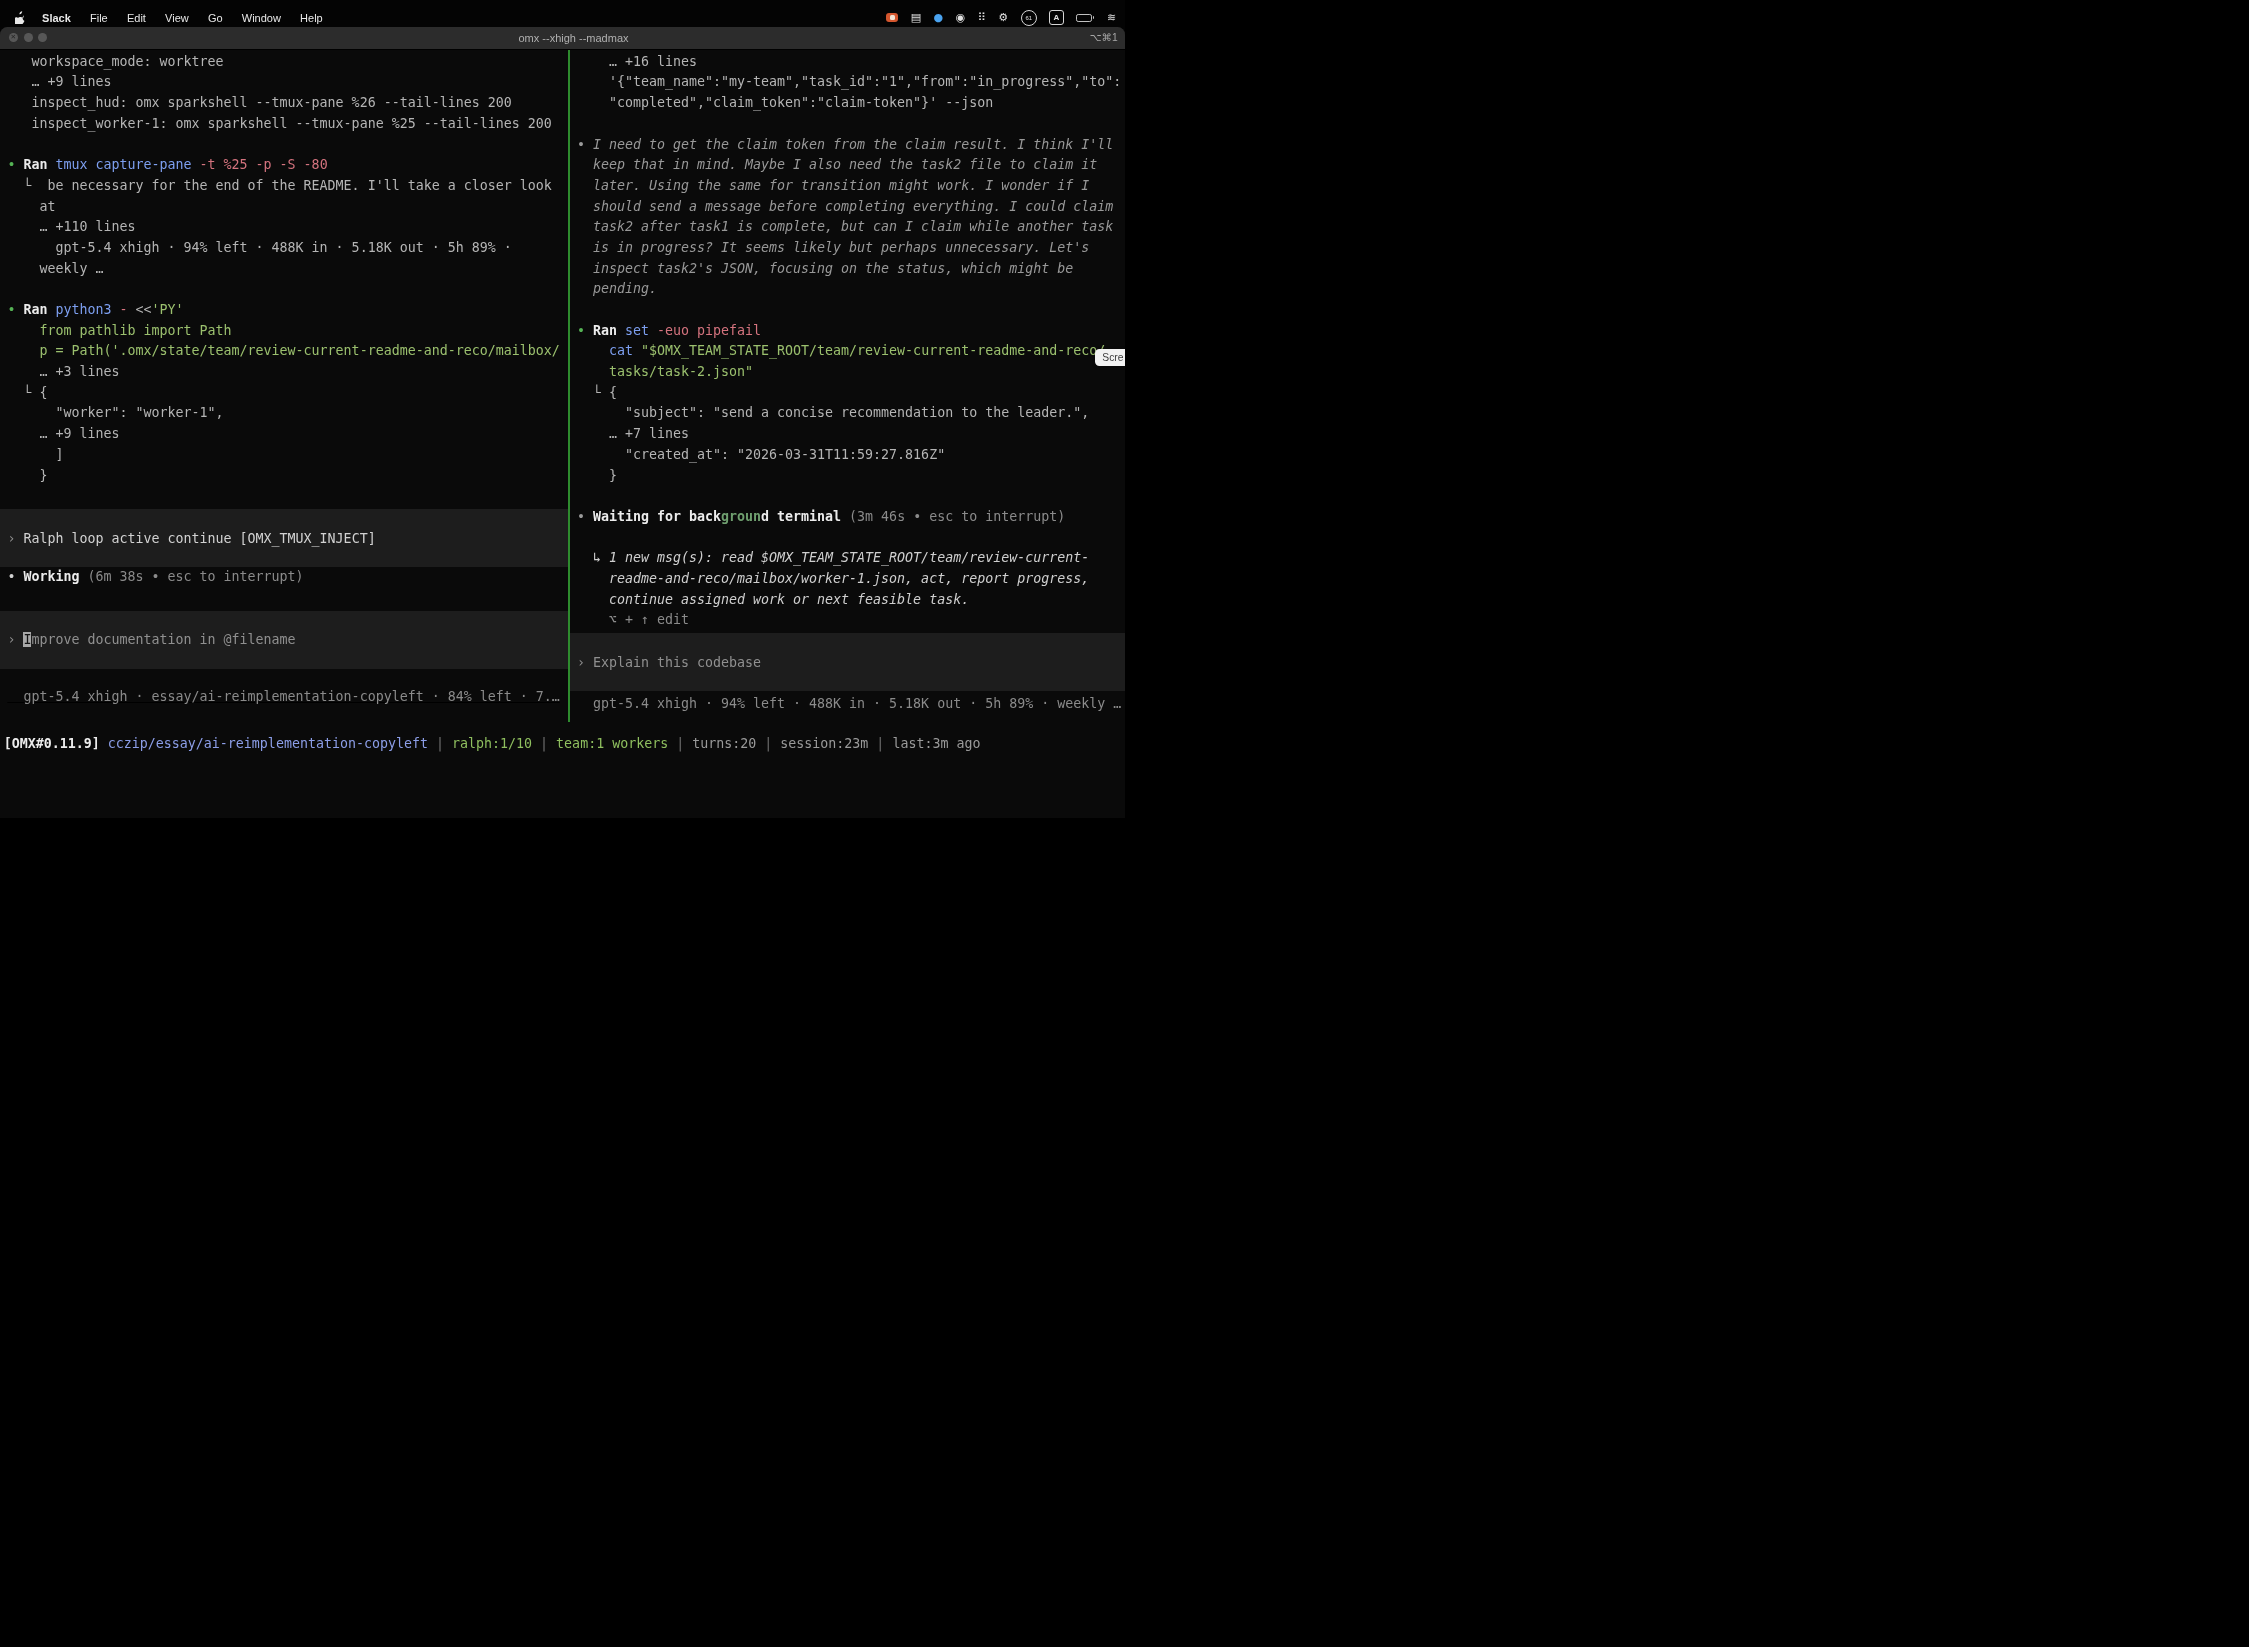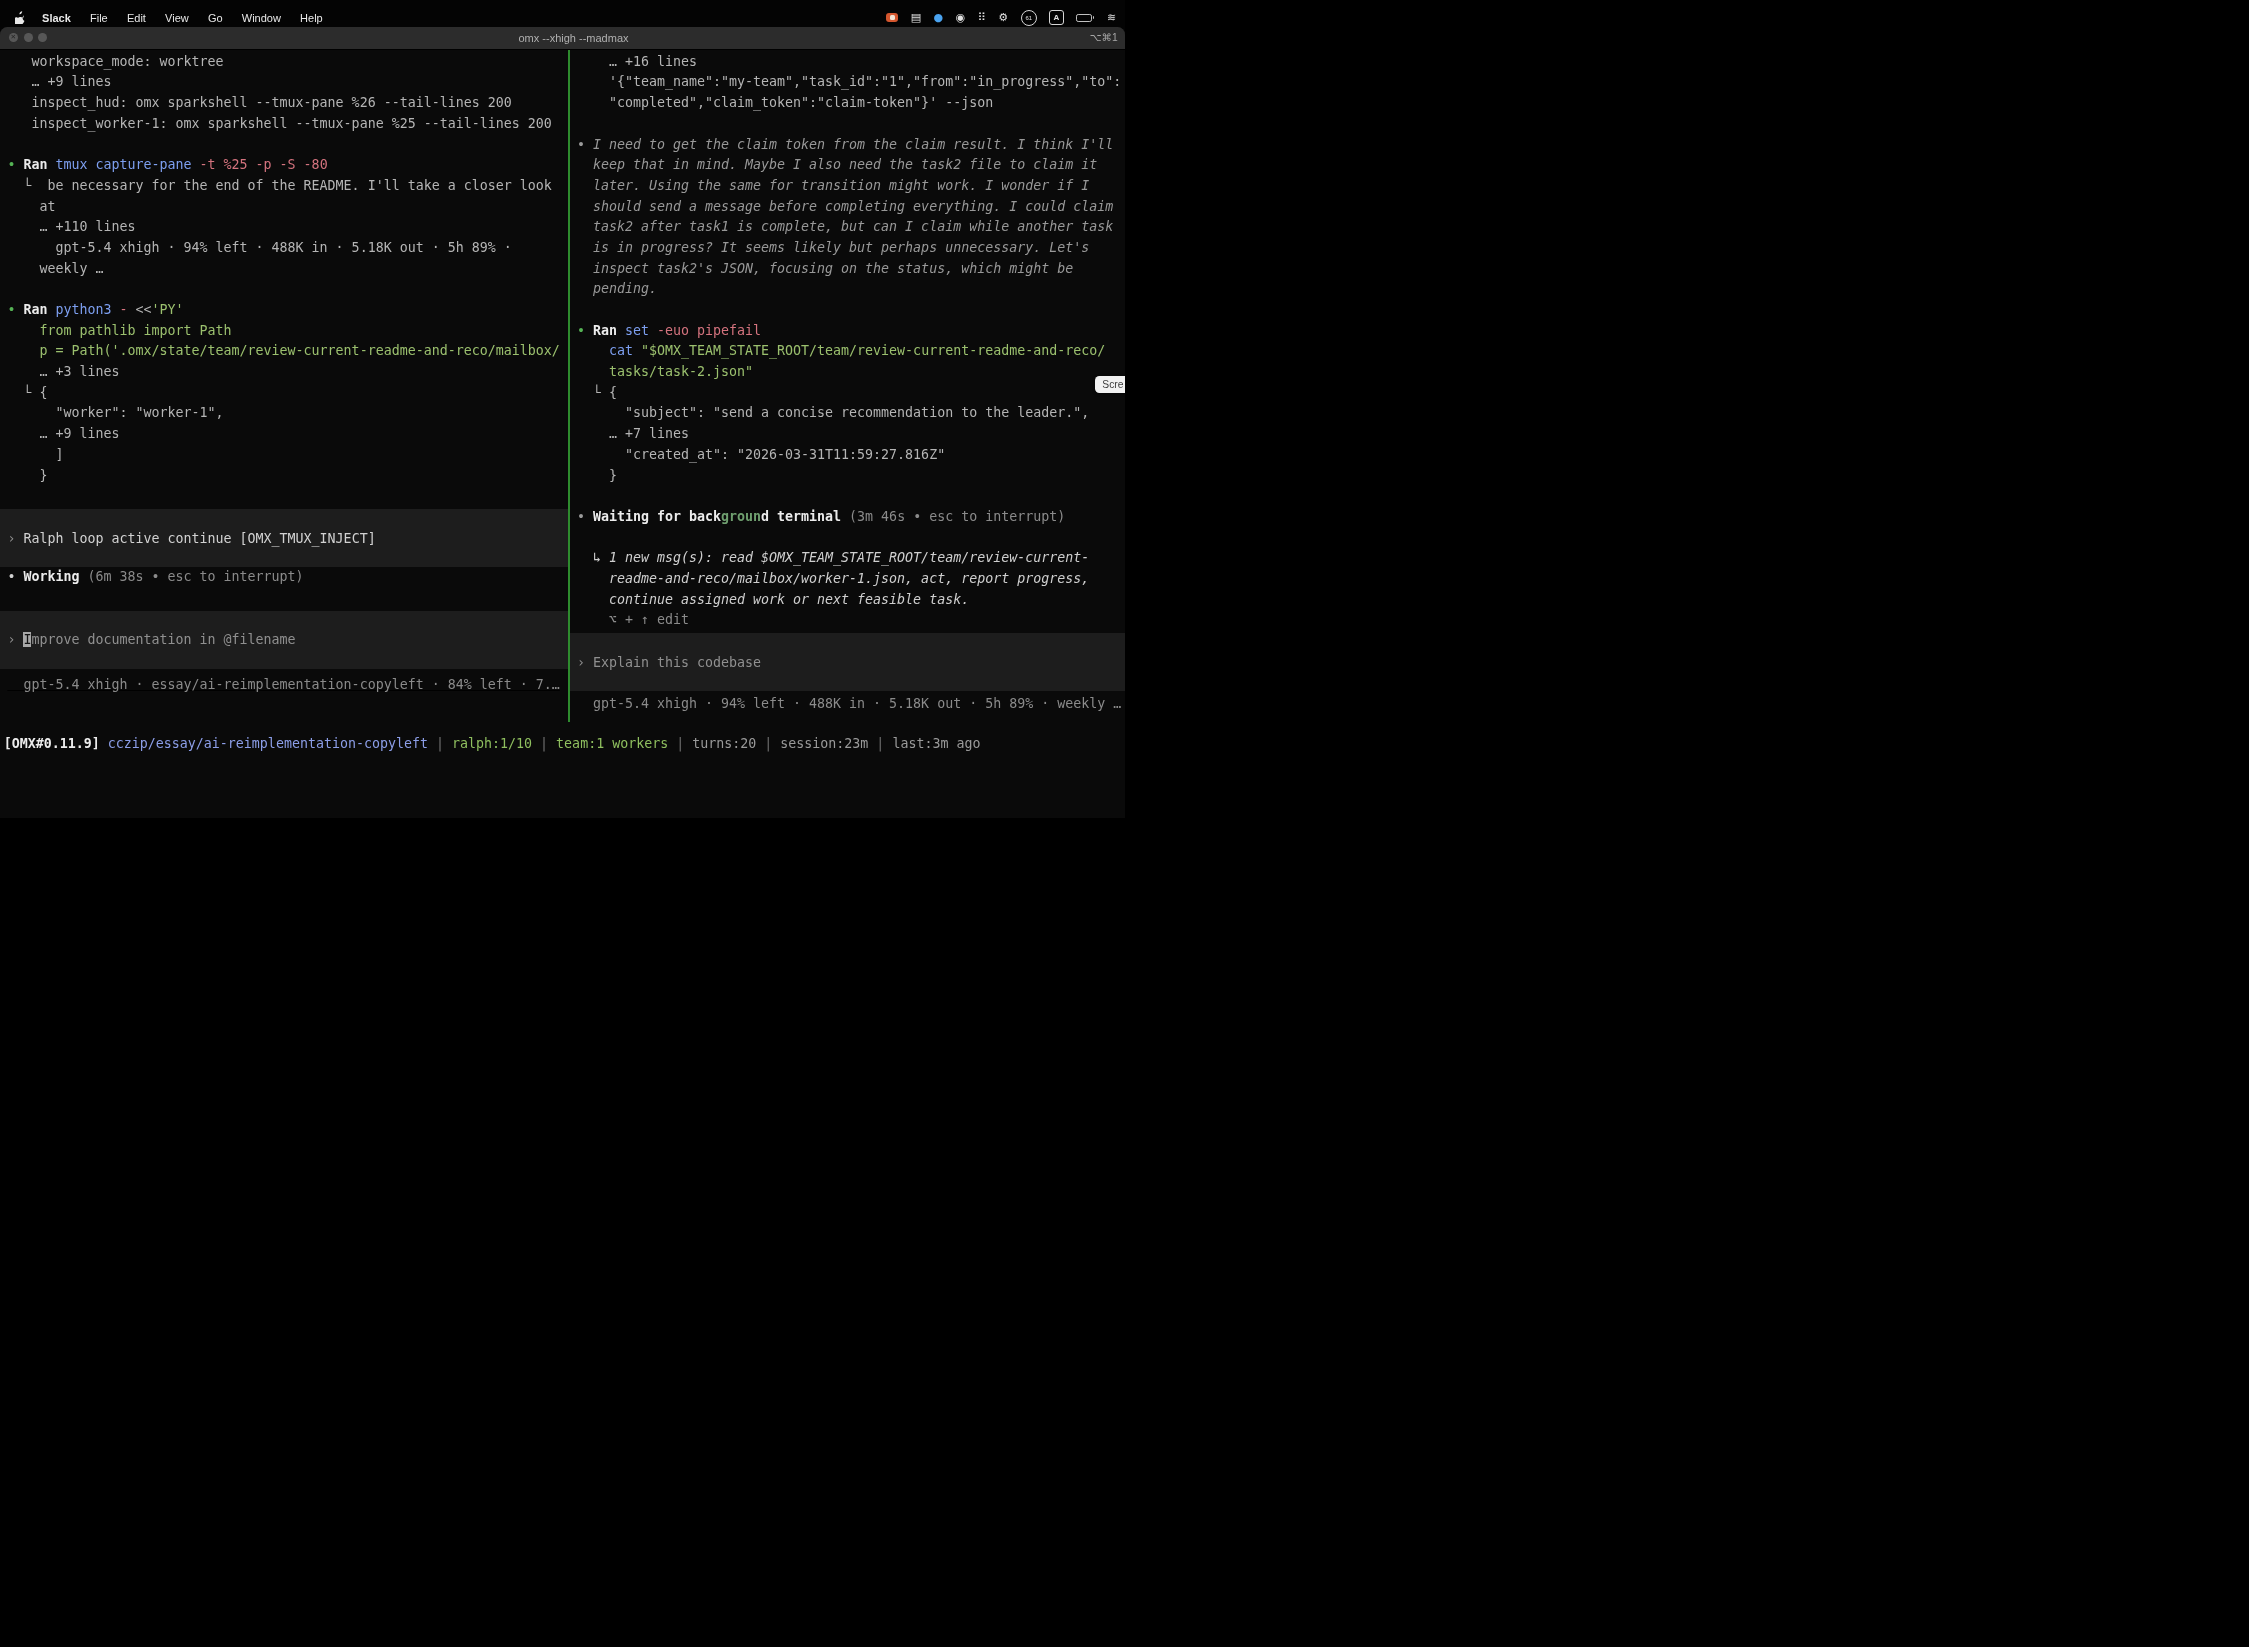--- a/index.html
+++ b/index.html
@@ -70,21 +70,21 @@
   .hud-bold{color:#ececec;font-weight:bold}
   .hud-path{color:#8c9ee8}
   .hud-sep{color:#6e6e6e}
   .hud-green{color:#8fbf5f}
   .hud-gray{color:#9a9a9a}
   .spacer{flex:1;}
   .tmuxbar{height:23.6px;line-height:23.6px;background:#36a436;color:#073007;
     display:flex;justify-content:space-between;padding:0 4.4px;flex:none;white-space:pre;}
   .bottomstrip{height:5.9px;background:#000;flex:none;}
   
-  .screen-overlay{position:absolute;top:376px;right:0;background:#f2f2f2;color:#3c3c3c;
+  .screen-overlay{position:absolute;top:349px;right:0;background:#f2f2f2;color:#3c3c3c;
     border-radius:4.4px 0 0 4.4px;padding:3px 1.5px 3px 7.4px;font-family:"Liberation Sans",sans-serif;
     font-size:10.3px;box-shadow:0 0.7px 3px rgba(0,0,0,.5);z-index:5;}
 </style>
 </head>
 <body>
 
 <div class="menubar">
   <span class="apple">
     <svg width="10.3" height="12.5" viewBox="0 0 170 200">
         <path fill="#e8e8e8" d="M150 69c-1 1-25 14-25 43 0 34 30 46 31 46 0 1-5 17-16 33-10 14-21 29-37 29-16 0-21-9-39-9-18 0-24 9-39 9-16 0-27-16-37-30C-25 162-8 98 17 98c15 0 27 10 36 10 8 0 22-11 38-11 6 0 28 1 42 21zM107 34c7-9 12-21 12-34-12 1-26 8-34 18-7 8-14 21-12 33 13 1 27-7 34-17z"></path>
@@ -149,21 +149,21 @@
           <div class="trow line"><span class="str">    p = Path('.omx/state/team/review-current-readme-and-reco/mailbox/</span></div>
           <div class="trow line"><span class="out">    … +3 lines</span></div>
           <div class="trow line"><span class="out">  └ {</span></div>
           <div class="trow line"><span class="out">      "worker": "worker-1",</span></div>
           <div class="trow line"><span class="out">    … +9 lines</span></div>
           <div class="trow line"><span class="out">      ]</span></div>
           <div class="trow line"><span class="out">    }</span></div>
           <div class="trow band" style="margin-top: 23px;"><span class="prompt">› </span><span class="band-text">Ralph loop active continue [OMX_TMUX_INJECT]</span></div>
           <div class="trow line" style=""><span class="bullet-light">• </span><span class="bold">Working </span><span class="dim">(6m 38s • esc to interrupt)</span></div>
           <div class="trow band" style="margin-top: 23px;"><span class="prompt">› </span><span class="cursor">I</span><span class="band-dim">mprove documentation in @filename</span></div>
-          <div class="trow line" style="margin-top: 6px; text-decoration: underline;"><span class="dim">  gpt-5.4 xhigh · essay/ai-reimplementation-copyleft · 84% left · 7.…</span></div>
+          <div class="trow line" style="margin-top: 18px; text-decoration: underline;"><span class="dim">  gpt-5.4 xhigh · essay/ai-reimplementation-copyleft · 84% left · 7.…</span></div>
         </div>
       <div class="divider"></div>
       <div class="pane right">
           <div class="trow line"><span class="out">    … +16 lines</span></div>
           <div class="trow line"><span class="out">    '{"team_name":"my-team","task_id":"1","from":"in_progress","to":</span></div>
           <div class="trow line"><span class="out">    "completed","claim_token":"claim-token"}' --json</span></div>
           <div class="trow line"><span class="out"> </span></div>
           <div class="trow line"><span class="bullet-dim">• </span><span class="think">I need to get the claim token from the claim result. I think I'll</span></div>
           <div class="trow line"><span class="think">  keep that in mind. Maybe I also need the task2 file to claim it</span></div>
           <div class="trow line"><span class="think">  later. Using the same for transition might work. I wonder if I</span></div>

